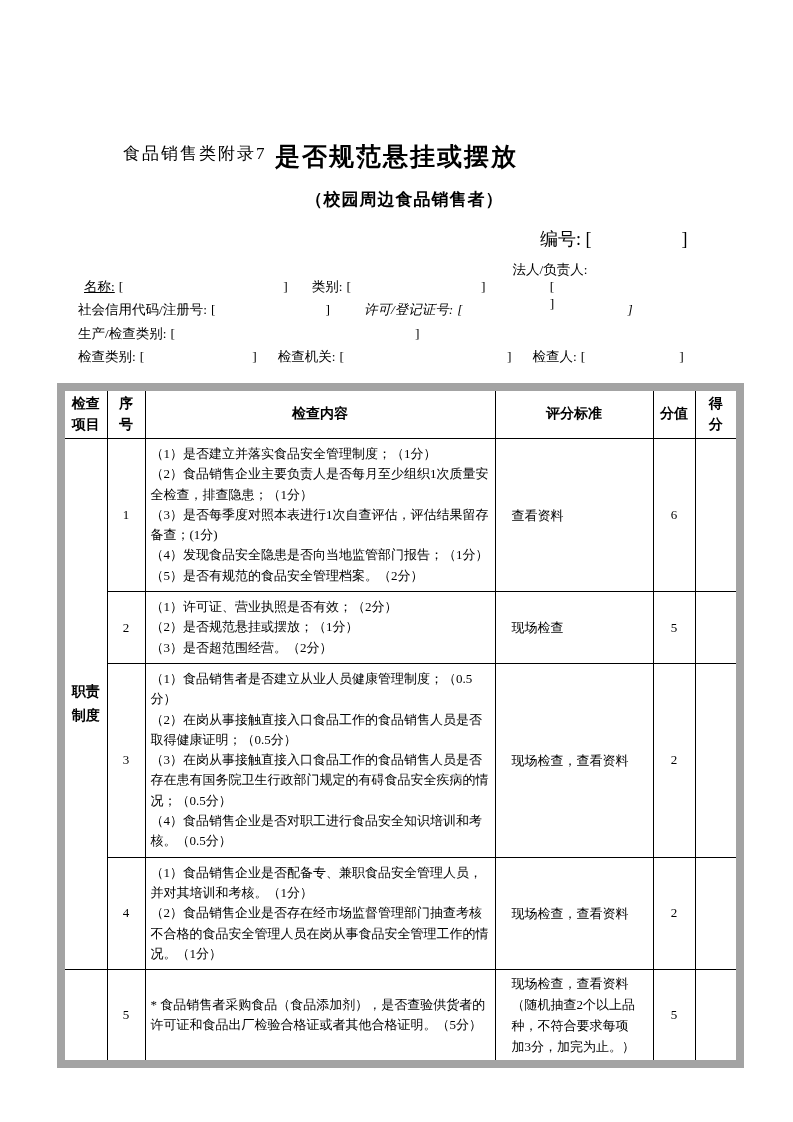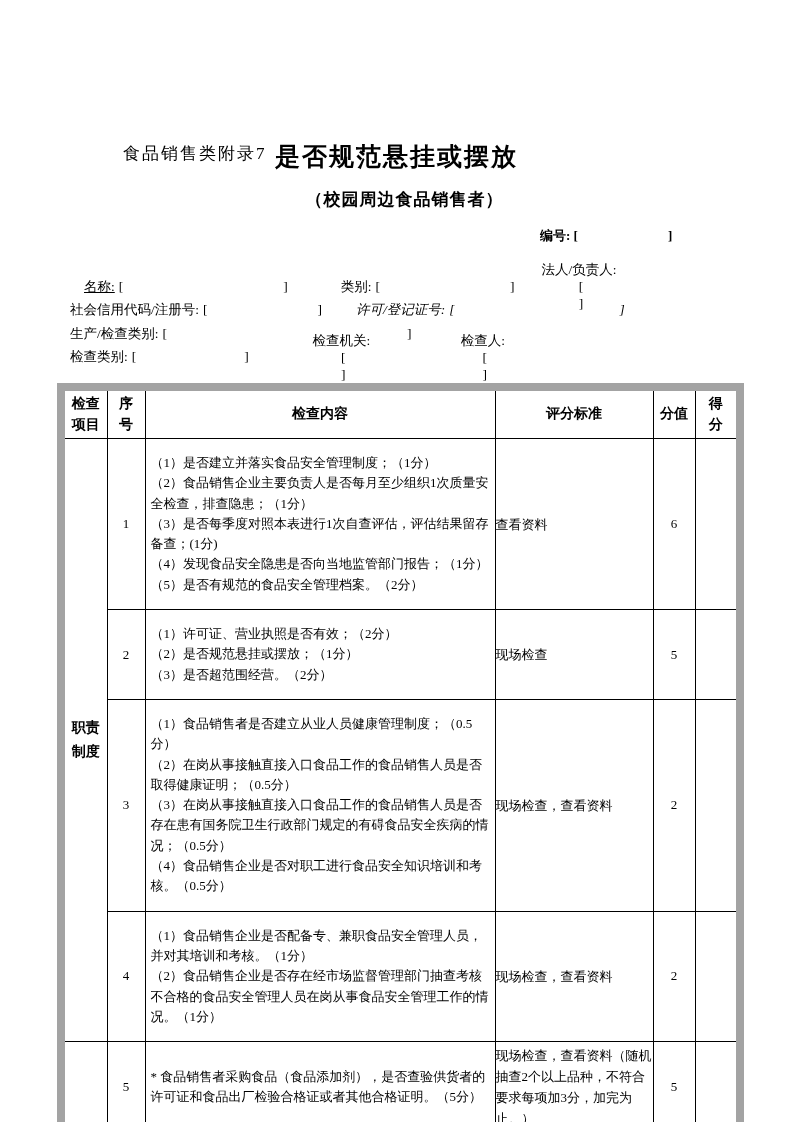--- a/index.html
+++ b/index.html
@@ -18,59 +18,59 @@
   .main-title {
     position: absolute; left: 0; right: 0; top: 140px;
     text-align: center; font-size: 25px; font-weight: bold; letter-spacing: 2px;
   }
   .subtitle {
     position: absolute; left: 16px; right: 0; top: 188px;
     text-align: center; font-size: 17px; font-weight: bold; letter-spacing: 1px;
   }
   .serial-line {
     position: absolute; left: 540px; top: 227px;
-    font-size: 13px; font-weight: bold;
+    font-size: 18px; font-weight: normal;
   }
   .form-block {
     position: absolute; left: 70px; top: 275px;
     font-size: 13.5px;
   }
   .form-line { height: 23.5px; display: flex; align-items: center; white-space: nowrap; }
-  .field { display: inline-flex; align-items: center; }
+  .field { display: inline-flex; align-items: center; margin-left: 8px; }
   .field .lbl { margin-right: 4px; }
   .gap { display: inline-block; height: 1px; }
   .g48  { width: 48px; }  .g90  { width: 90px; }  .g94  { width: 94px; }
   .g108 { width: 108px; } .g110 { width: 110px; } .g130 { width: 130px; }
   .g160 { width: 160px; } .g163 { width: 163px; } .g165 { width: 165px; }
   .g240 { width: 240px; }
-  .ml14 { margin-left: 14px; text-decoration: underline; } .ml41 { margin-left: 53px; align-items: center; } .ml27 { margin-left: 27px; flex-direction: column; }
-  .ml34 { margin-left: 34px; font-style: italic; } .ml21 { margin-left: 13px; flex-direction: column; }
+  .ml14 { margin-left: 14px; text-decoration: underline; } .ml41 { margin-left: 24px; align-items: center; } .ml27 { margin-left: 27px; flex-direction: column; }
+  .ml34 { margin-left: 34px; font-style: italic; } .ml21 { margin-left: 21px; }
 
   table.insp {
     position: absolute; left: 57px; top: 383px;
     width: 681px; border-collapse: collapse; table-layout: fixed;
     border: 8px solid #a3a3a3;
     font-size: 13px;
   }
   table.insp th, table.insp td { border: 1px solid #000; }
   table.insp th {
     font-size: 14px; font-weight: bold; text-align: center; vertical-align: middle;
     white-space: pre-line; line-height: 1.45; height: 47px; padding: 0;
   }
   td.cat {
     text-align: center; vertical-align: middle; font-weight: bold;
     white-space: pre-line; line-height: 1.7; font-size: 14px;
   }
   td.seq { text-align: center; vertical-align: middle; }
   td.content {
-    text-align: left; vertical-align: middle; padding: 14px 5px;
+    text-align: left; vertical-align: middle; padding: 5px 5px;
     line-height: 20.3px; white-space: pre-wrap; word-break: break-all;
   }
   td.standard {
-    text-align: left; vertical-align: middle; padding: 3px 0;
+    text-align: left; vertical-align: middle; padding: 3px 16px;
     line-height: 21px; word-break: break-all;
   }
   td.score { text-align: center; vertical-align: middle; }
   td.earned { }
   tr.r1 { height: 146px; }
   tr.r2 { height: 70px; }
   tr.r3 { height: 160px; }
   tr.r4 { height: 102px; }
   tr.r5 { height: 92px; }
 </style>

